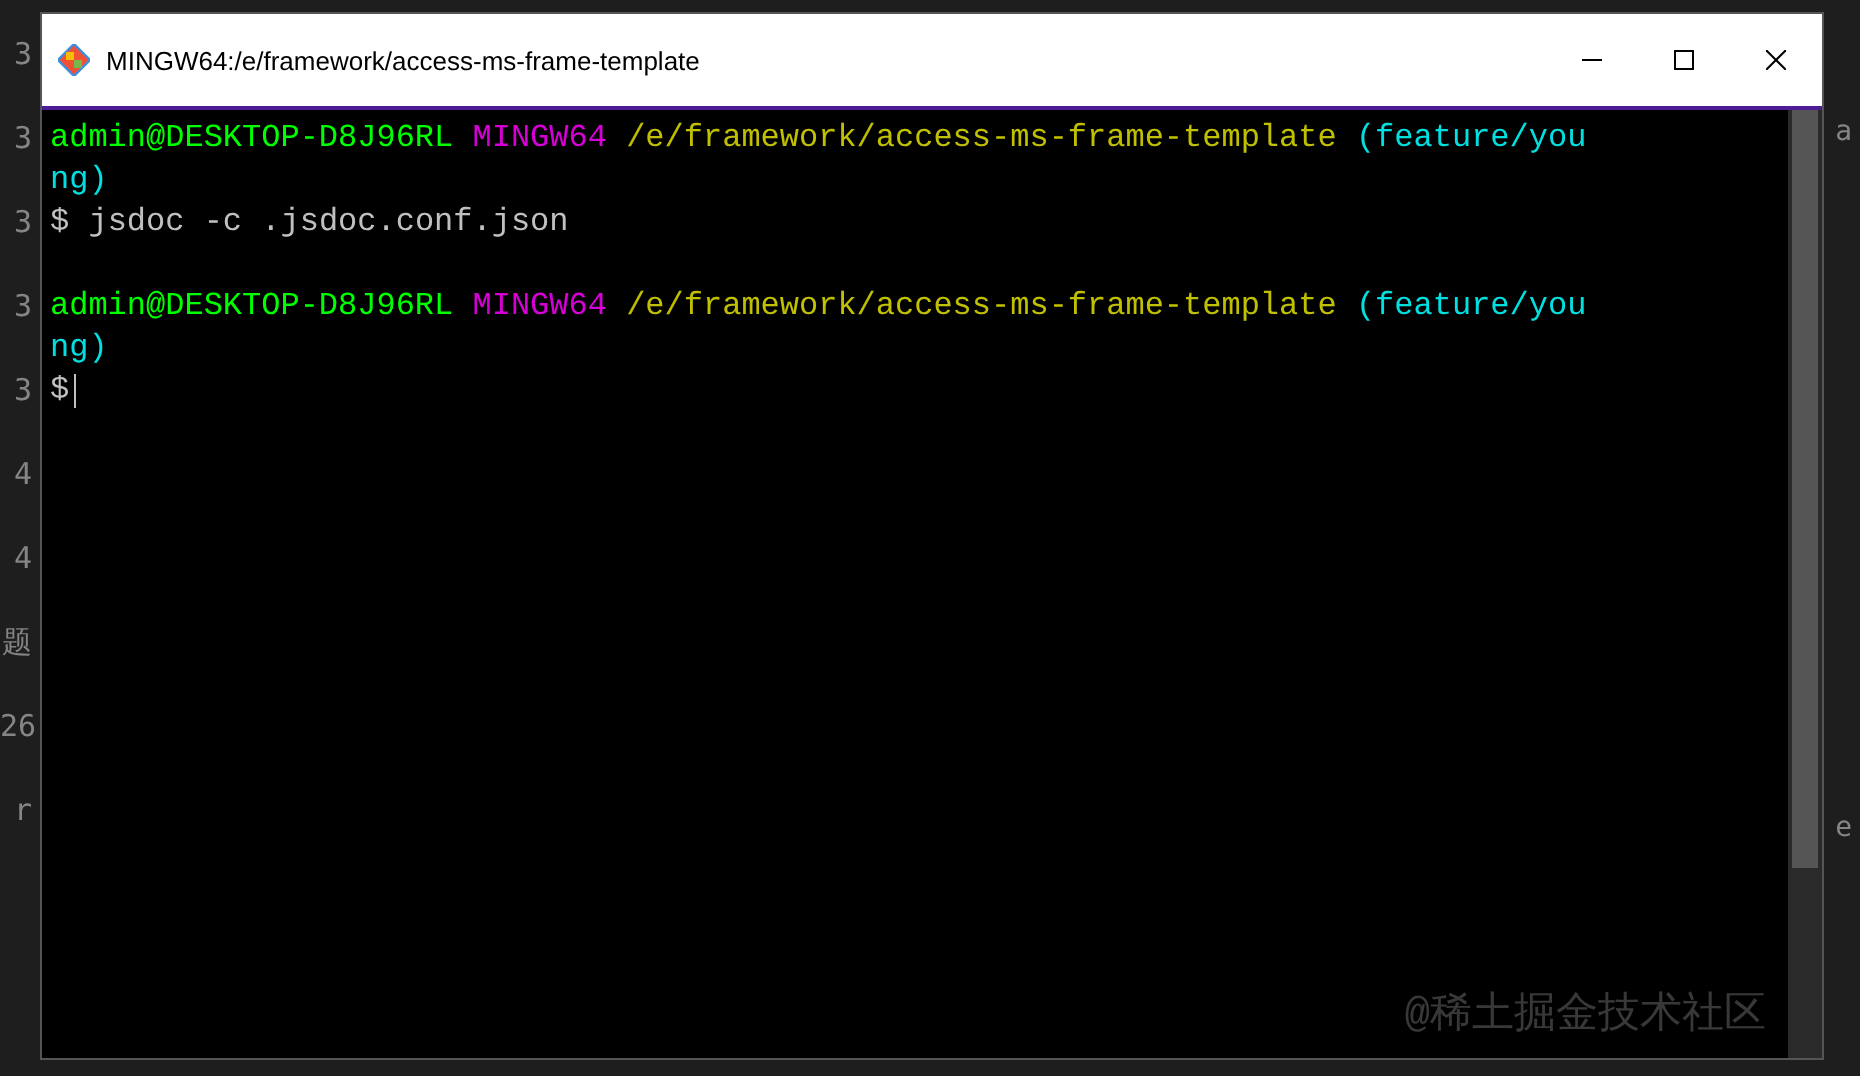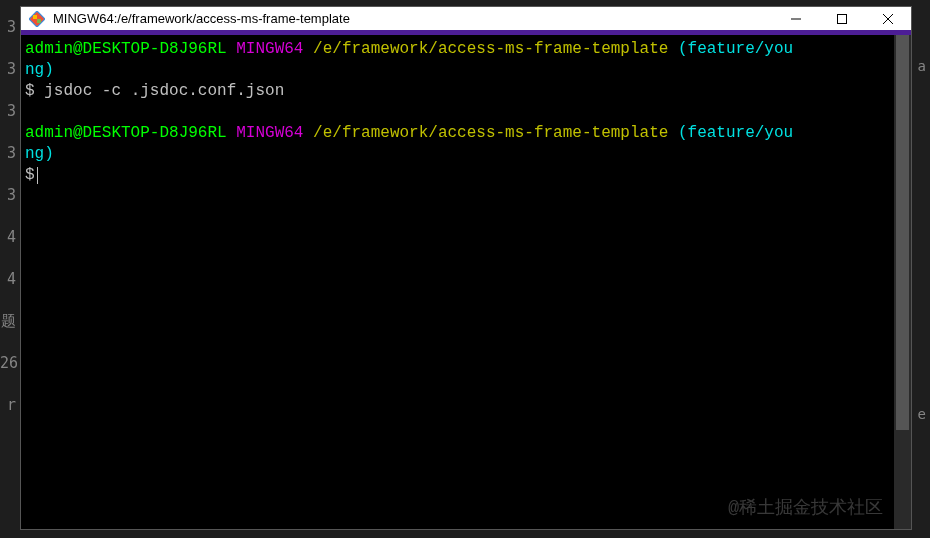--- a/index.html
+++ b/index.html
@@ -32,26 +32,26 @@
       left: 20px;
       top: 6px;
       width: 892px;
       height: 524px;
       background: #fff;
       border: 1px solid #555;
       display: flex;
       flex-direction: column;
     }
     .titlebar {
-      height: 28px;
+      height: 48px;
       background: #fff;
       display: flex;
       align-items: center;
       padding-left: 8px;
-      border-bottom: 5px solid #4c1d95;
+      border-bottom: 2px solid #4c1d95;
     }
     .app-icon {
       width: 16px;
       height: 16px;
       margin-right: 8px;
     }
     .title-text {
       font-size: 13px;
       color: #000;
       flex: 1;
@@ -112,21 +112,21 @@
       width: 13px;
       top: 0;
       height: 80%;
       background: #555;
     }
     .watermark {
       position: absolute;
       right: 28px;
       bottom: 10px;
       color: rgba(200,200,200,0.28);
-      font-size: 18px;
+      font-size: 21px;
       pointer-events: none;
     }
     .bg-hint {
       position: absolute;
       color: #858585;
       font-family: Consolas, monospace;
       font-size: 14px;
     }
   </style>
 </head>

